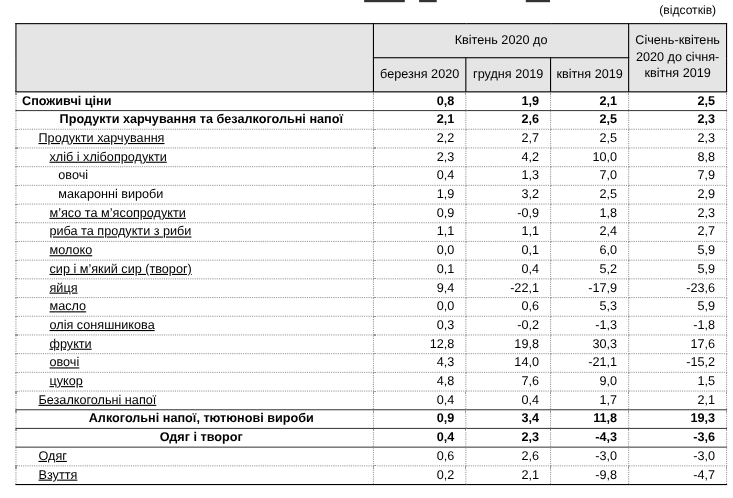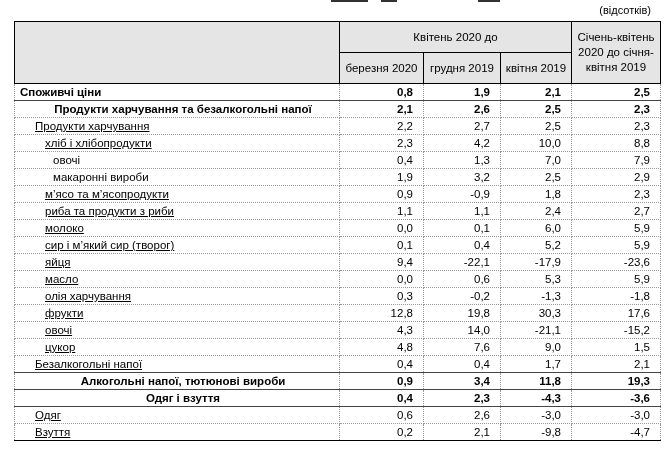--- a/index.html
+++ b/index.html
@@ -161,21 +161,21 @@
         <td class="val">-23,6</td>
       </tr>
       <tr>
         <td class="label ind-3">масло</td>
         <td class="val">0,0</td>
         <td class="val">0,6</td>
         <td class="val">5,3</td>
         <td class="val">5,9</td>
       </tr>
       <tr>
-        <td class="label ind-3">олія харчування</td>
+        <td class="label ind-3">олія соняшникова</td>
         <td class="val">0,3</td>
         <td class="val">-0,2</td>
         <td class="val">-1,3</td>
         <td class="val">-1,8</td>
       </tr>
       <tr>
         <td class="label ind-3">фрукти</td>
         <td class="val">12,8</td>
         <td class="val">19,8</td>
         <td class="val">30,3</td>
@@ -203,21 +203,21 @@
         <td class="val">2,1</td>
       </tr>
       <tr class="bold strong">
         <td class="label ind-1">Алкогольні напої, тютюнові вироби</td>
         <td class="val">0,9</td>
         <td class="val">3,4</td>
         <td class="val">11,8</td>
         <td class="val">19,3</td>
       </tr>
       <tr class="bold strong">
-        <td class="label ind-1">Одяг і взуття</td>
+        <td class="label ind-1">Одяг і творог</td>
         <td class="val">0,4</td>
         <td class="val">2,3</td>
         <td class="val">-4,3</td>
         <td class="val">-3,6</td>
       </tr>
       <tr>
         <td class="label ind-2">Одяг</td>
         <td class="val">0,6</td>
         <td class="val">2,6</td>
         <td class="val">-3,0</td>

